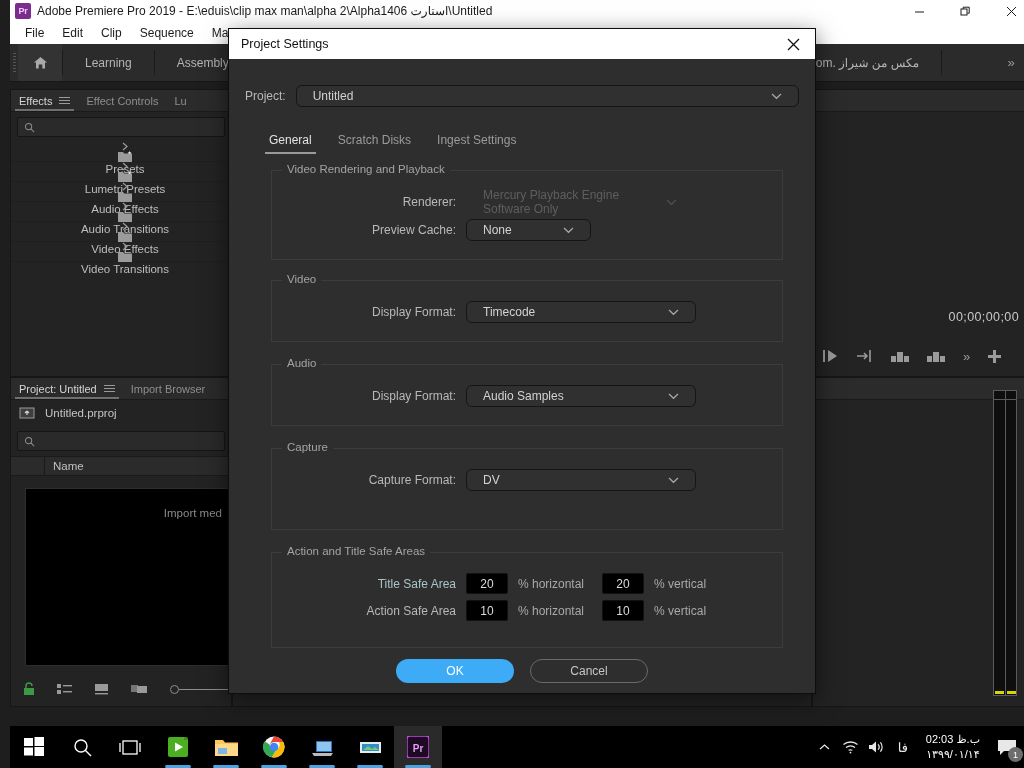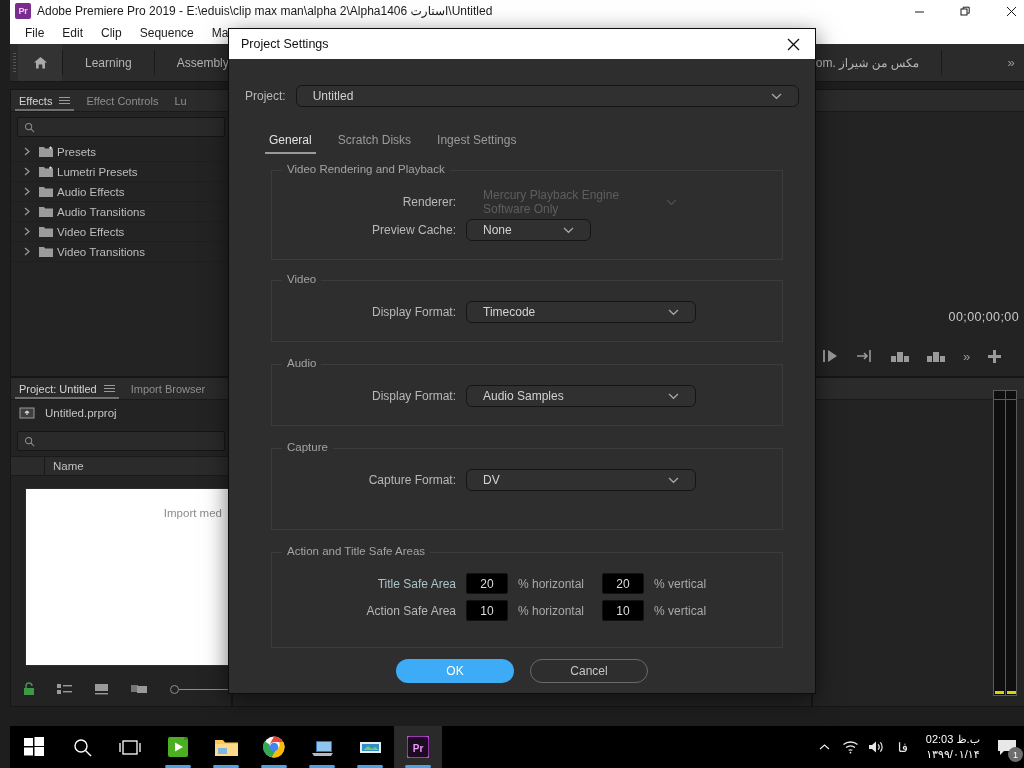--- a/index.html
+++ b/index.html
@@ -87,36 +87,36 @@
 
   .search-box {
     margin: 5px 6px; height: 20px; background: #2a2a2a; border: 1px solid #151515;
     border-radius: 2px; display: flex; align-items: center; padding: 0 6px;
   }
   .search-box .ph { font-size: 11px; color: #6a6a6a; margin-left: 6px; }
 
   .tree-row {
     height: 20px; display: flex; align-items: center; padding-left: 8px;
     border-bottom: 1px solid #1f1f1f;
-    font-size: 11.5px; color: #bdbdbd;
+    font-size: 11.5px; color: #bdbdbd; flex-direction: column;
   }
   .tree-row .tw { width: 16px; display: flex; align-items: center; justify-content: center; }
   .tree-row .fi { width: 22px; display: flex; align-items: center; justify-content: center; }
 
   
   .proj-crumb { height: 26px; display: flex; align-items: center; padding-left: 8px; gap: 10px; }
   .proj-crumb span { font-size: 11.5px; color: #c4c4c4; }
   .col-head {
     height: 20px; background: #2b2b2b; border-top: 1px solid #1a1a1a;
     border-bottom: 1px solid #1a1a1a; display: flex; align-items: center;
   }
   .col-head .cell-a { width: 34px; border-right: 1px solid #1a1a1a; height: 100%; }
   .col-head .cell-b { padding-left: 8px; font-size: 11.5px; color: #c0c0c0; }
   .proj-list { position: absolute; left: 14px; right: 0; top: 110px; bottom: 40px;
-               background: #ffffff; border: 1px solid #2e2e2e; }
+               background: #000000; border: 1px solid #2e2e2e; }
   .import-hint { position: absolute; right: 8px; top: 18px; font-size: 11.5px; color: #8b8b8b;
                  white-space: nowrap; }
   .proj-toolbar { position: absolute; left: 12px; bottom: 6px; right: 4px; height: 22px;
                   display: flex; align-items: center; gap: 22px; }
   .zoom-slider { display: flex; align-items: center; gap: 0; }
   .zoom-slider .knob { width: 9px; height: 9px; border: 1.5px solid #8d8d8d; border-radius: 50%; }
   .zoom-slider .track { width: 72px; height: 1px; background: #8d8d8d; }
 
   
   .mon-stage { position: absolute; left: 0; right: 0; top: 22px; bottom: 46px; background: #232323; }

